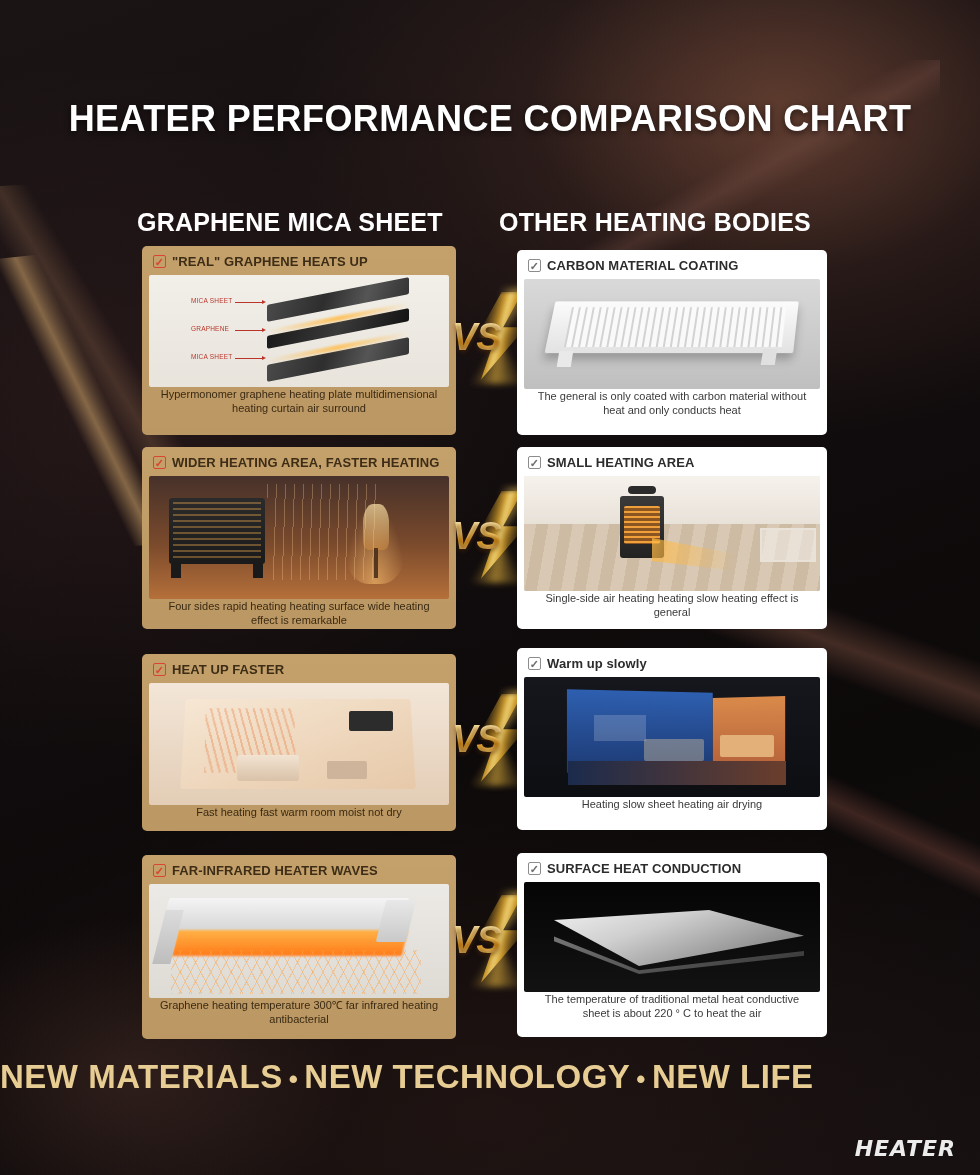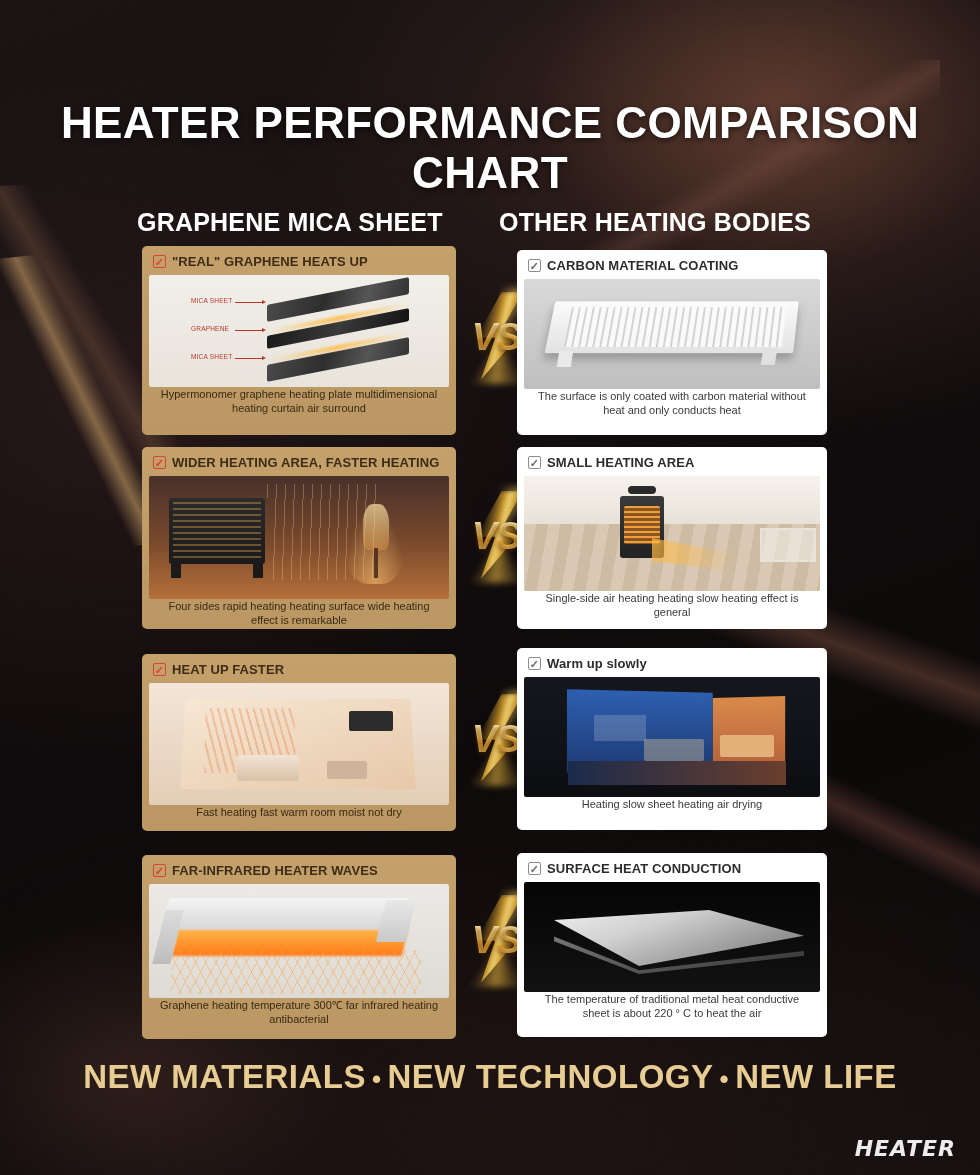--- a/index.html
+++ b/index.html
@@ -65,21 +65,21 @@
     background: radial-gradient(ellipse at center, rgba(110,70,60,0.30) 0%, rgba(0,0,0,0) 70%);
     pointer-events: none;
   }
 
   
   .main-title {
     position: absolute;
     top: 98px; left: 0; width: 980px;
     text-align: center;
     color: #ffffff;
-    font-size: 44px;
+    font-size: 36px;
     font-weight: bold;
     letter-spacing: 0.4px;
     font-family: "Liberation Sans", sans-serif;
     text-shadow: 0 2px 6px rgba(0,0,0,0.6);
   }
 
   
   .col-head {
     position: absolute;
     color: #ffffff;
@@ -176,37 +176,36 @@
   .vs .bolt2 {
     position: absolute; left: 8px; top: 4px;
     width: 80px; height: 88px;
     background: linear-gradient(105deg, rgba(0,0,0,0) 30%, rgba(255,190,50,0.75) 46%, rgba(255,235,150,0.9) 50%, rgba(255,190,50,0.7) 54%, rgba(0,0,0,0) 70%);
     filter: blur(2px);
     clip-path: polygon(52% 0%, 20% 52%, 44% 52%, 26% 100%, 82% 40%, 54% 40%, 78% 0%);
   }
   .vs .vs-text {
     position: absolute;
     left: 0; right: 8px; top: 28px;
-    text-align: center;
     font-size: 38px;
     font-weight: bold;
     font-style: italic;
     letter-spacing: -1px;
     background: linear-gradient(180deg, #fff6d0 0%, #ffd36a 45%, #e8a227 60%, #fff0b8 100%);
     -webkit-background-clip: text;
     background-clip: text;
     color: transparent;
     text-shadow: 0 2px 4px rgba(90,45,0,0.5);
   }
 
   
   .footer {
     position: absolute;
     left: 0; width: 980px; top: 1058px;
-    text-align: center;
+    text-align: left;
     font-size: 33px;
     font-weight: bold;
     letter-spacing: 0.5px;
     color: #e7cd93;
     white-space: nowrap;
   }
   .footer .dot { color: #e7cd93; font-size: 26px; vertical-align: middle; padding: 0 6px; }
   .brand {
     position: absolute;
     right: 24px; bottom: 14px;
@@ -306,21 +305,21 @@
           <span>CARBON MATERIAL COATING</span>
         </div>
         <div class="card-img" style="height:110px;background:linear-gradient(180deg,#d9d9d9,#bfbfbf);">
           <div class="ill">
             <div style="position:absolute;left:26px;top:22px;width:246px;height:52px;background:linear-gradient(180deg,#fbfbfb,#e2e2e2);transform:perspective(260px) rotateX(6deg) skewX(-9deg);border-radius:2px;box-shadow:0 6px 10px rgba(0,0,0,0.25);"></div>
             <div style="position:absolute;left:44px;top:28px;width:216px;height:40px;background:repeating-linear-gradient(90deg,#cfcfcf 0 2px,#fbfbfb 2px 7px);transform:perspective(260px) rotateX(6deg) skewX(-9deg);opacity:0.9;"></div>
             <div style="position:absolute;left:34px;top:72px;width:14px;height:16px;background:#e9e9e9;transform:skewX(-9deg);"></div>
             <div style="position:absolute;left:238px;top:70px;width:14px;height:16px;background:#e0e0e0;transform:skewX(-9deg);"></div>
           </div>
         </div>
-        <div class="card-cap">The surface is only coated with carbon material without heat and only conducts heat</div>
+        <div class="card-cap">The general is only coated with carbon material without heat and only conducts heat</div>
       </div>
     </div>
 
     <div class="row">
 
       <div class="card left" style="top:0;height:182px;">
         <div class="card-head">
           <span class="tick">✓</span>
           <span>WIDER HEATING AREA, FASTER HEATING</span>
         </div>

